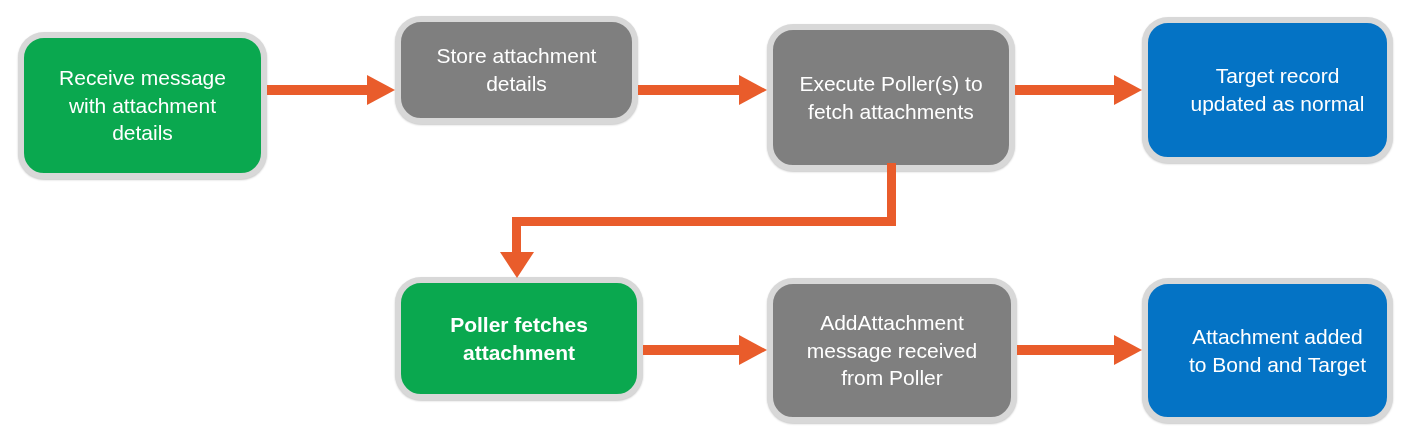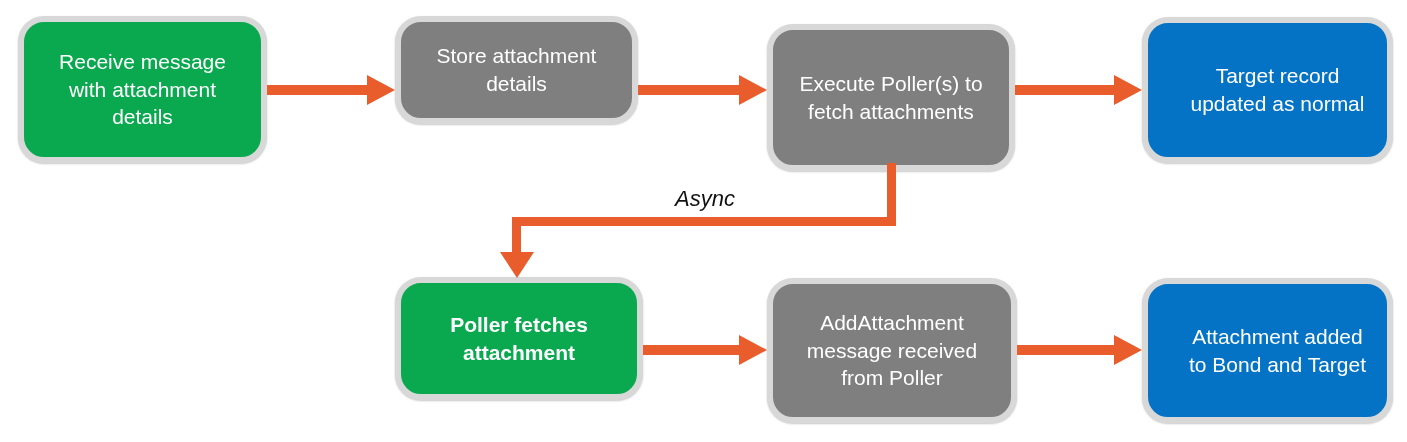--- a/index.html
+++ b/index.html
@@ -72,21 +72,21 @@
     color: #111111;
     width: 120px;
     text-align: center;
   }
 </style>
 </head>
 <body>
 
 <div class="canvas">
 
-  <div class="node green" style="left:18px; top:16px; width:249px; height:147px;">
+  <div class="node green" style="left:18px; top:32px; width:249px; height:147px;">
     <span class="lbl">Receive message
 with attachment
 details</span>
   </div>
 
   <div class="node gray" style="left:395px; top:16px; width:243px; height:108px;">
     <span class="lbl">Store attachment
 details</span>
   </div>
 
@@ -139,15 +139,14 @@
   <div class="harrow" style="left:1017px; top:335px; width:125px;">
     <div class="shaft"></div>
     <div class="head"></div>
   </div>
 
   <div class="seg" style="left:887px; top:163px; width:9px; height:63px;"></div>
   <div class="seg" style="left:512px; top:217px; width:384px; height:9px;"></div>
   <div class="seg" style="left:512px; top:217px; width:9px; height:35px;"></div>
   <div class="head-down" style="left:500px; top:252px;"></div>
 
-  <div class="async-label" style="left:645px; top:186px;">Async</div>
 
 </div>
 
 </body></html>

